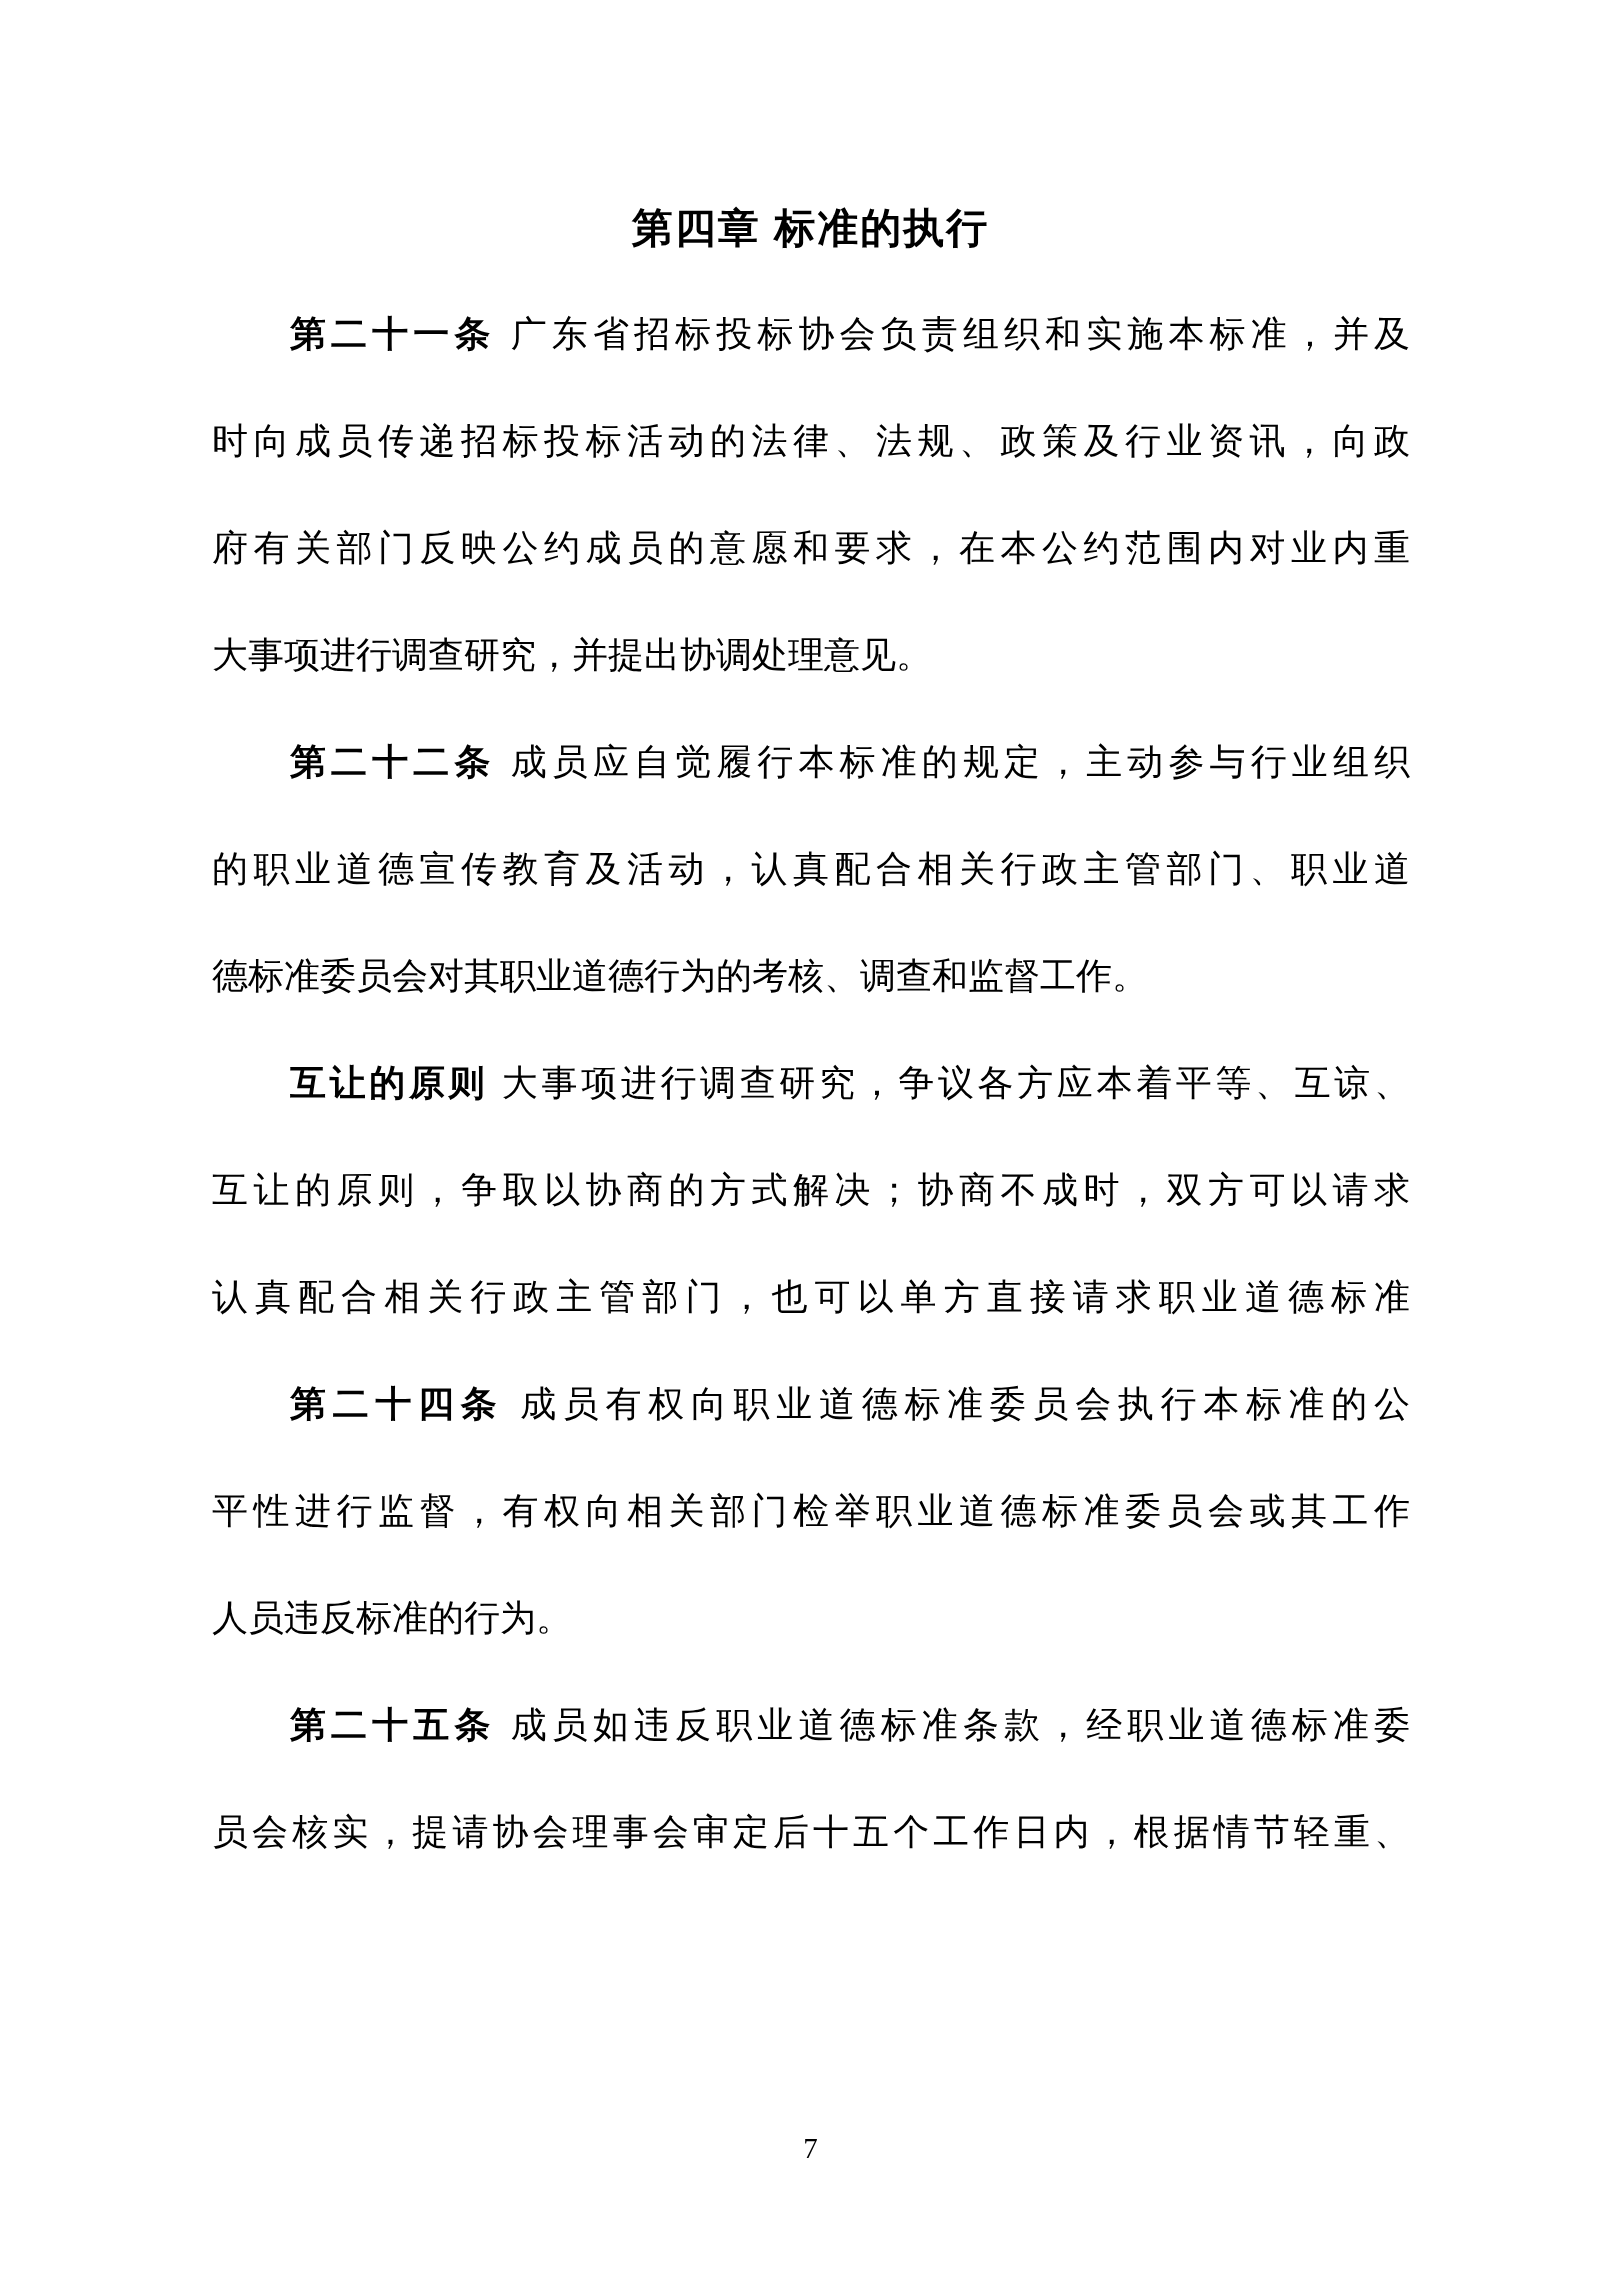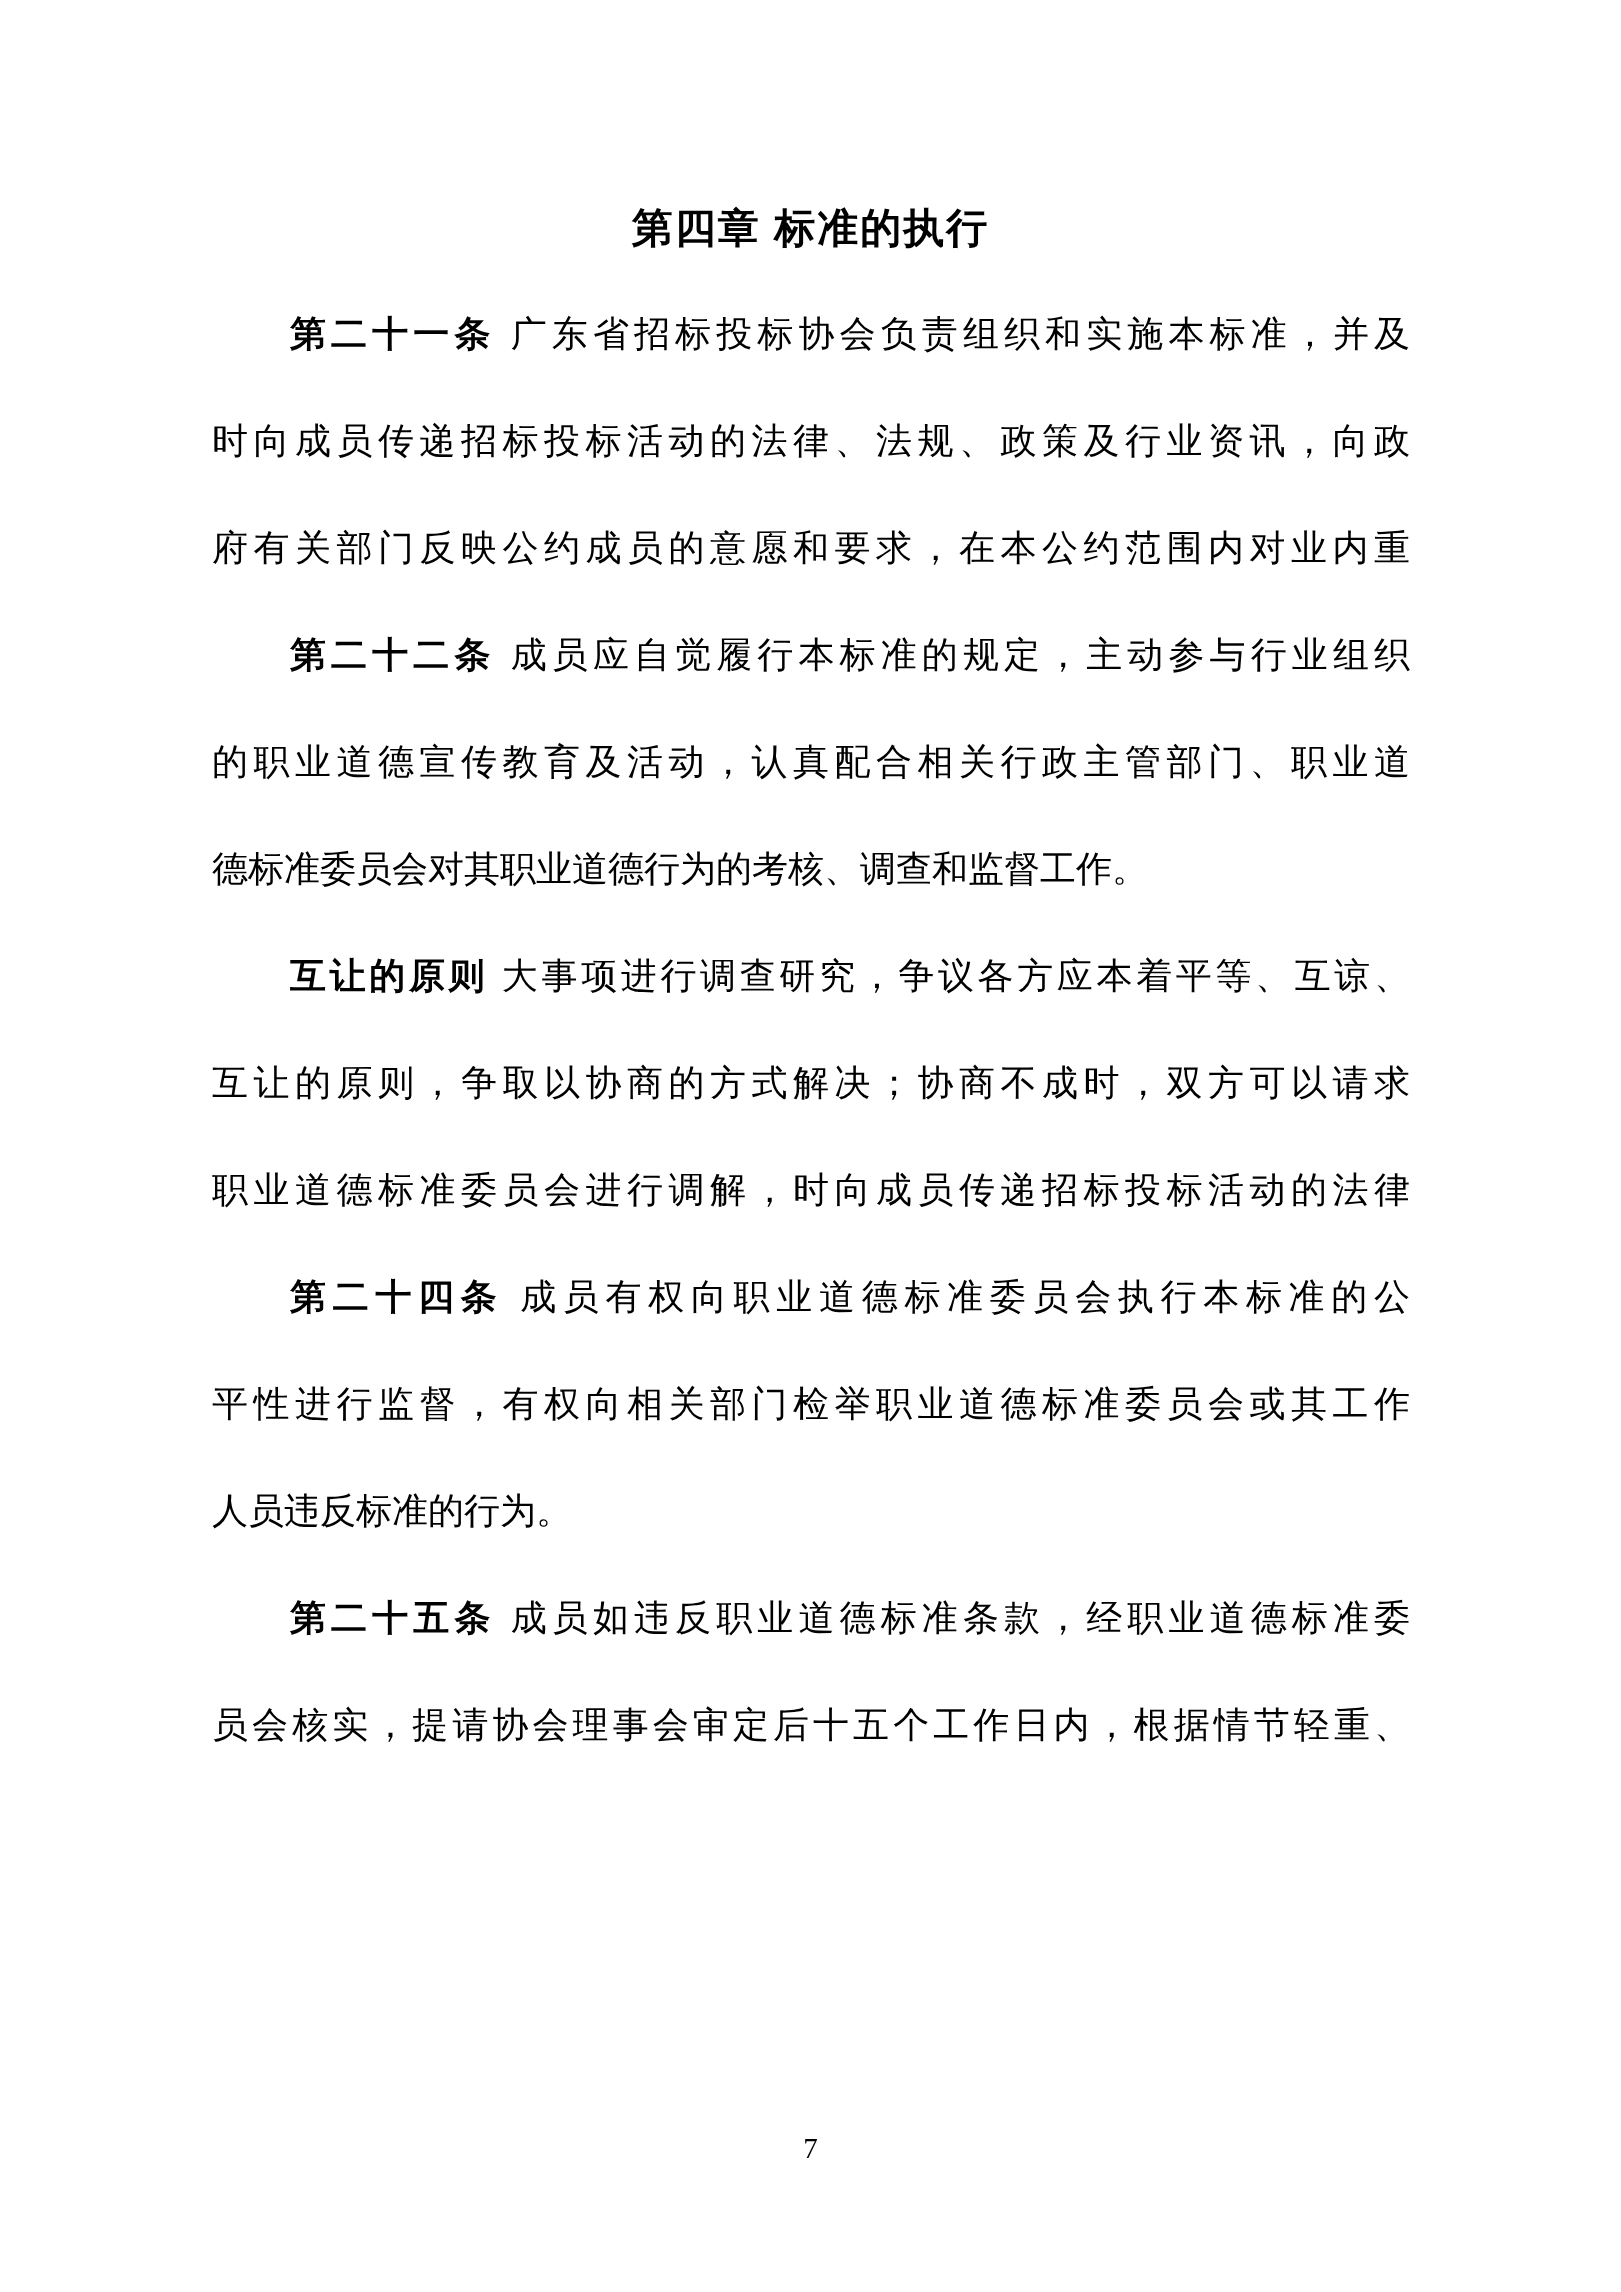--- a/index.html
+++ b/index.html
@@ -75,32 +75,33 @@
   <div class="chapter-title">第四章 标准的执行</div>
 
   <div class="content">
 
     <div class="line justify indent"><span class="article-no">第二十一条</span><span> 广东省招标投标协会负责组织和实施本标准，并及</span></div>
 
     <div class="line justify"><span>时向成员传递招标投标活动的法律、法规、政策及行业资讯，向政</span></div>
 
     <div class="line justify"><span>府有关部门反映公约成员的意愿和要求，在本公约范围内对业内重</span></div>
 
+    <div class="line"><span>大事项进行调查研究，并提出协调处理意见。</span></div>
 
     <div class="line justify indent"><span class="article-no">第二十二条</span><span> 成员应自觉履行本标准的规定，主动参与行业组织</span></div>
 
     <div class="line justify"><span>的职业道德宣传教育及活动，认真配合相关行政主管部门、职业道</span></div>
 
     <div class="line"><span>德标准委员会对其职业道德行为的考核、调查和监督工作。</span></div>
 
     <div class="line justify indent"><span class="article-no">互让的原则</span><span> 大事项进行调查研究，争议各方应本着平等、互谅、</span></div>
 
     <div class="line justify"><span>互让的原则，争取以协商的方式解决；协商不成时，双方可以请求</span></div>
 
-    <div class="line justify"><span>职业道德标准委员会进行调解，时向成员传递招标投标活动的法律</span></div>
+    <div class="line justify"><span>认真配合相关行政主管部门，也可以单方直接请求职业道德标准</span></div>
 
 
     <div class="line justify indent"><span class="article-no">第二十四条</span><span> 成员有权向职业道德标准委员会执行本标准的公</span></div>
 
     <div class="line justify"><span>平性进行监督，有权向相关部门检举职业道德标准委员会或其工作</span></div>
 
     <div class="line"><span>人员违反标准的行为。</span></div>
 
     <div class="line justify indent"><span class="article-no">第二十五条</span><span> 成员如违反职业道德标准条款，经职业道德标准委</span></div>
 

